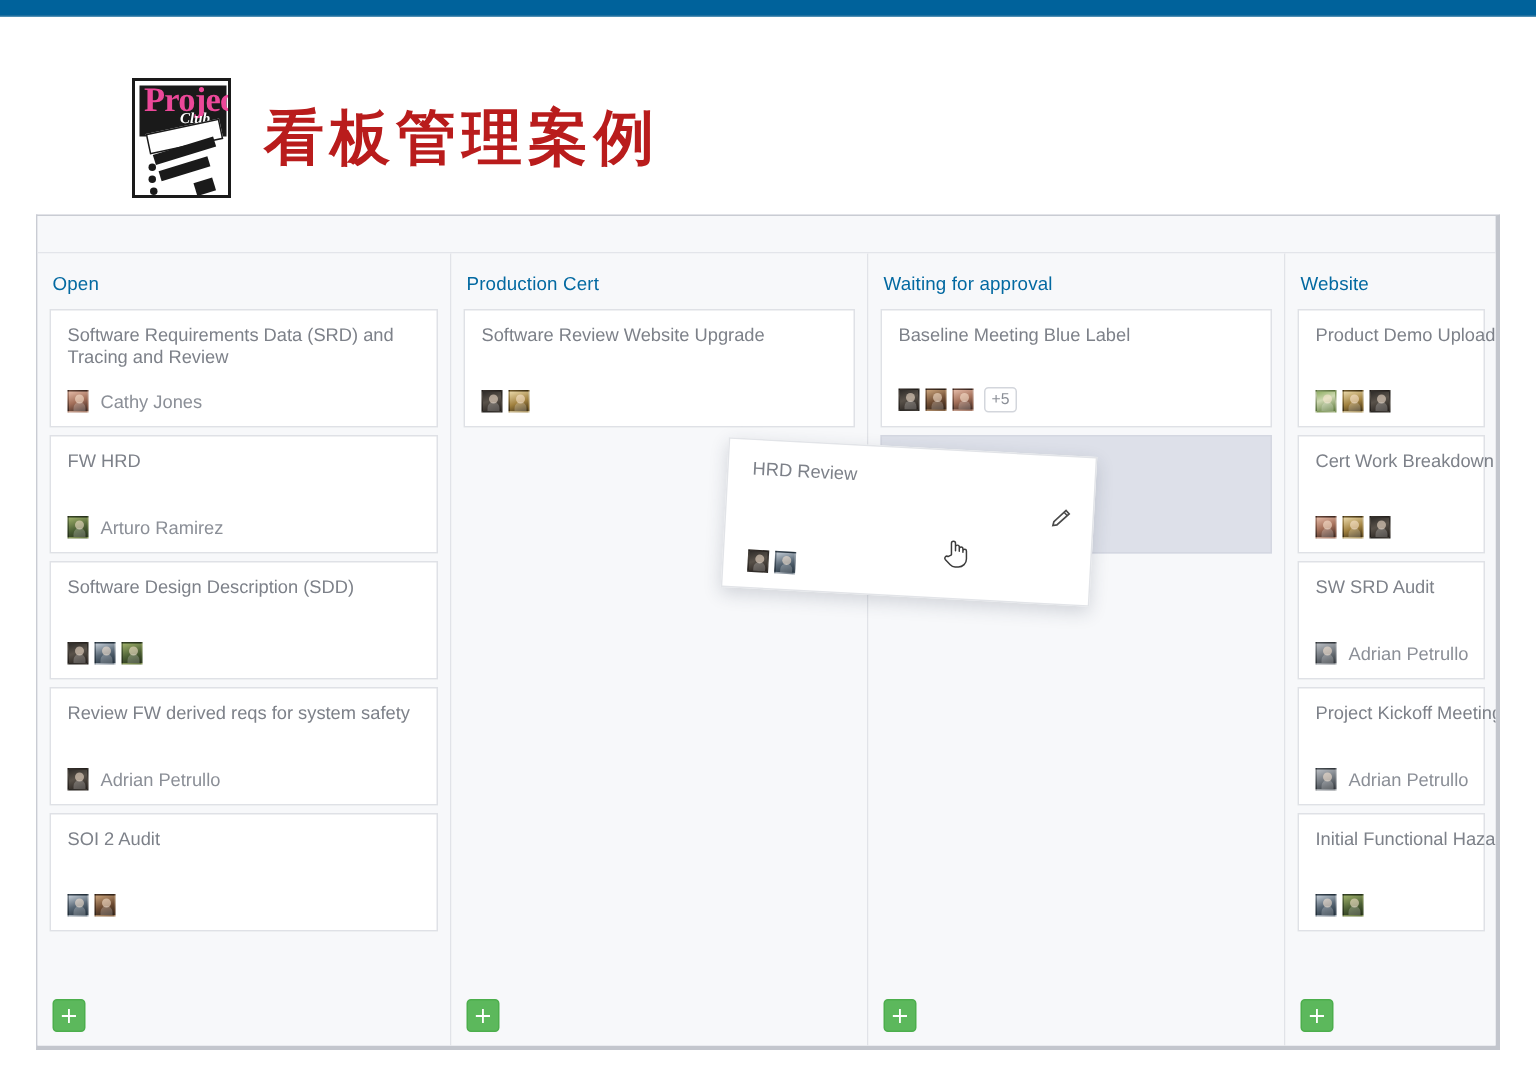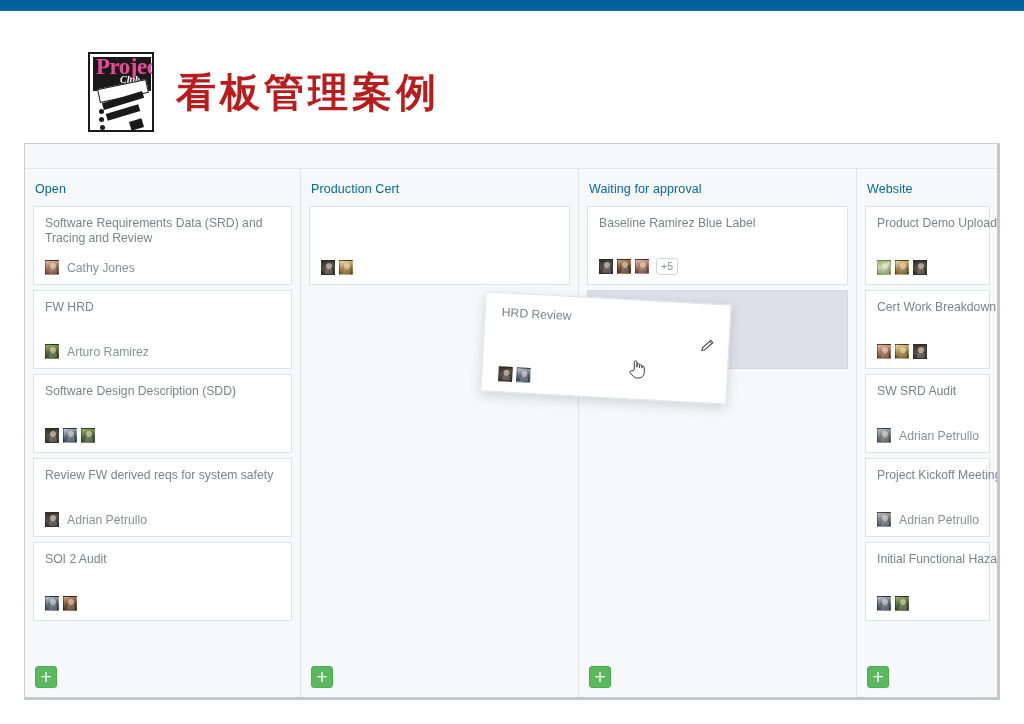--- a/index.html
+++ b/index.html
@@ -339,33 +339,34 @@
               <span class="avatar a-warm"></span>
             </div>
           </div>
         </div>
         <div class="col-foot"><button class="add-btn">+</button></div>
       </div>
       <div class="column" style="width: 278px;">
         <div class="col-title">Production Cert</div>
         <div class="col-cards">
           <div class="card">
+            <div class="card-title">Software Review Website Upgrade</div>
             <div class="card-foot">
               <span class="avatar a-dark"></span>
               <span class="avatar a-gold"></span>
             </div>
           </div>
         </div>
         <div class="col-foot"><button class="add-btn">+</button></div>
       </div>
       <div class="column" style="width: 278px;">
         <div class="col-title">Waiting for approval</div>
         <div class="col-cards">
           <div class="card">
-            <div class="card-title">Baseline Ramirez Blue Label</div>
+            <div class="card-title">Baseline Meeting Blue Label</div>
             <div class="card-foot">
               <span class="avatar a-dark"></span>
               <span class="avatar a-warm"></span>
               <span class="avatar a-rose"></span>
               <span class="more-badge">+5</span>
             </div>
           </div>
           <div class="placeholder"></div>
         </div>
         <div class="col-foot"><button class="add-btn">+</button></div>

